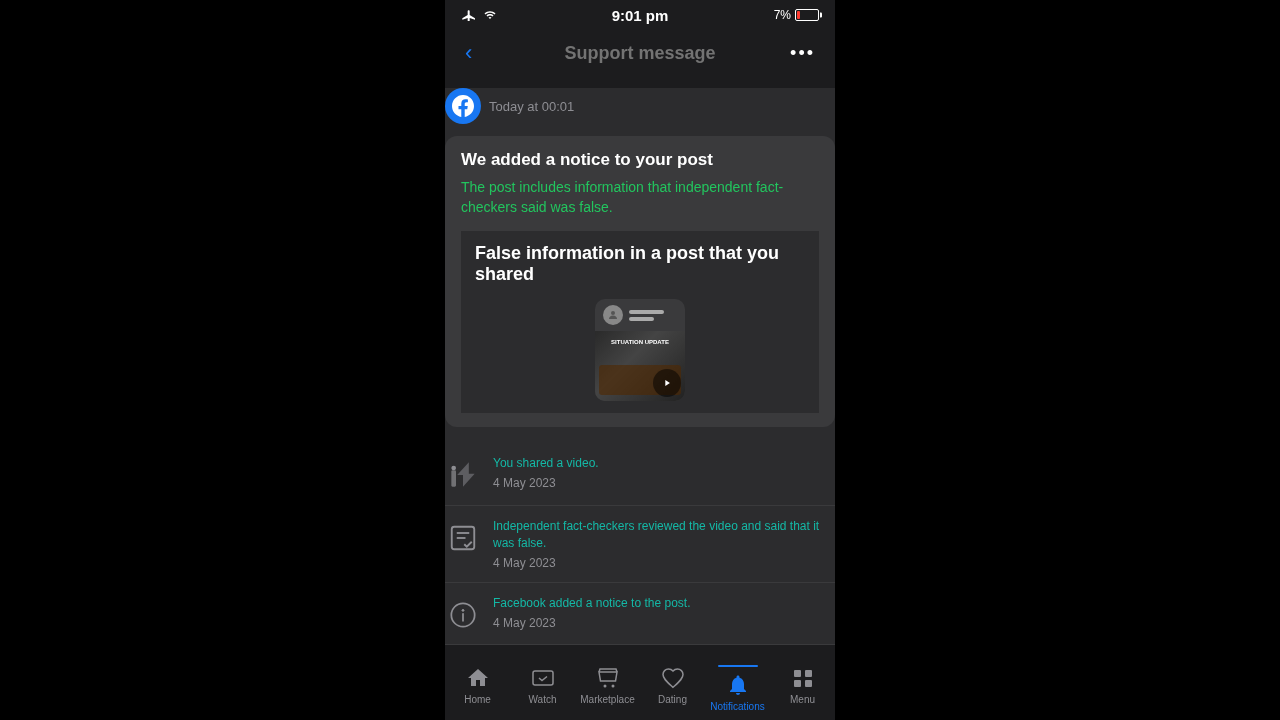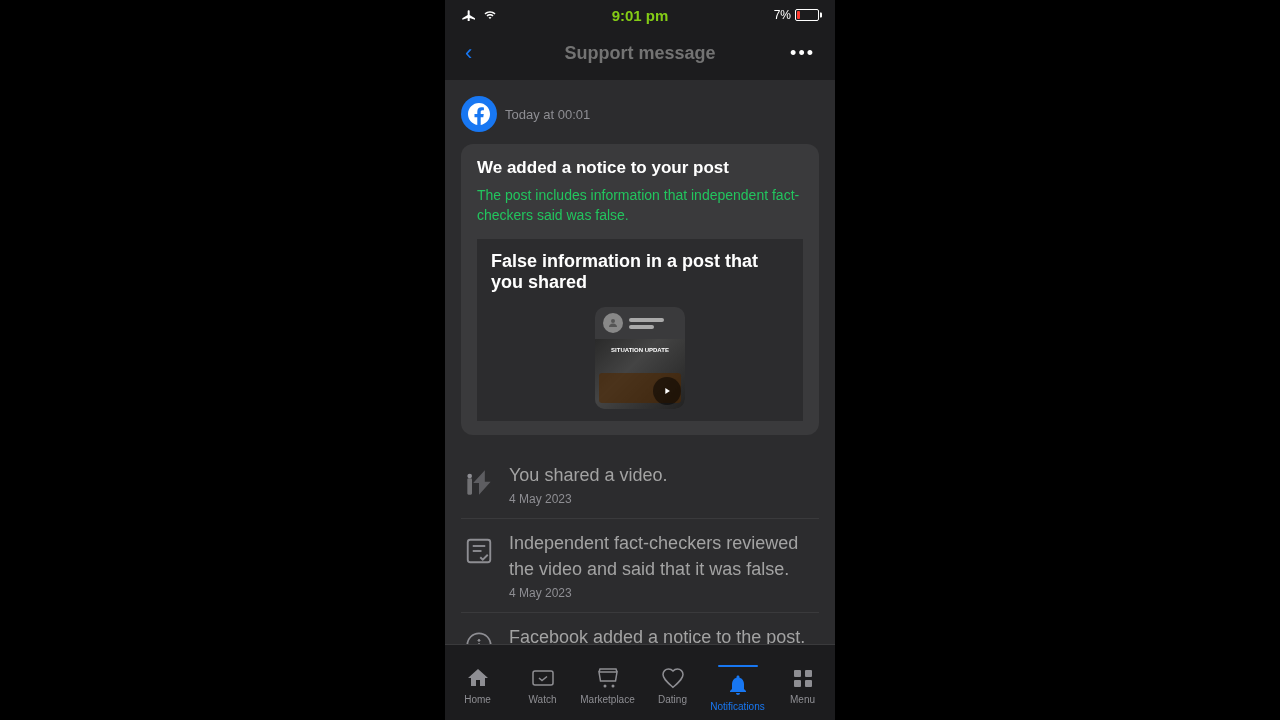--- a/index.html
+++ b/index.html
@@ -32,21 +32,21 @@
     }
     .status-left {
       display: flex;
       align-items: center;
       gap: 6px;
     }
     .status-left svg {
       fill: white;
     }
     .status-time {
-      color: #84cc16;
+      color: #ffffff;
       font-size: 15px;
       font-weight: 600;
       position: absolute;
       left: 50%;
       transform: translateX(-50%);
     }
     .status-right {
       display: flex;
       align-items: center;
       gap: 4px;
@@ -115,21 +115,21 @@
       background: none;
       border: none;
       padding: 4px;
       letter-spacing: 2px;
     }
     
     .content {
       flex: 1;
       overflow-y: auto;
       background: #2c2c2e;
-      padding: 16px;
+      margin-top: 8px;
     }
     
     .message-header {
       display: flex;
       align-items: center;
       gap: 8px;
       margin-bottom: 12px;
     }
     .fb-icon {
       width: 36px;
@@ -267,22 +267,22 @@
       display: flex;
       align-items: center;
       justify-content: center;
       flex-shrink: 0;
       margin-top: 2px;
     }
     .timeline-content {
       flex: 1;
     }
     .timeline-text {
-      color: #a3a3a3;
-      font-size: 18px;
+      color: #14b8a6;
+      font-size: 12px;
       line-height: 1.4;
       margin-bottom: 4px;
     }
     .timeline-date {
       color: #8e8e93;
       font-size: 12px;
     }
     
     .bottom-nav {
       display: flex;

